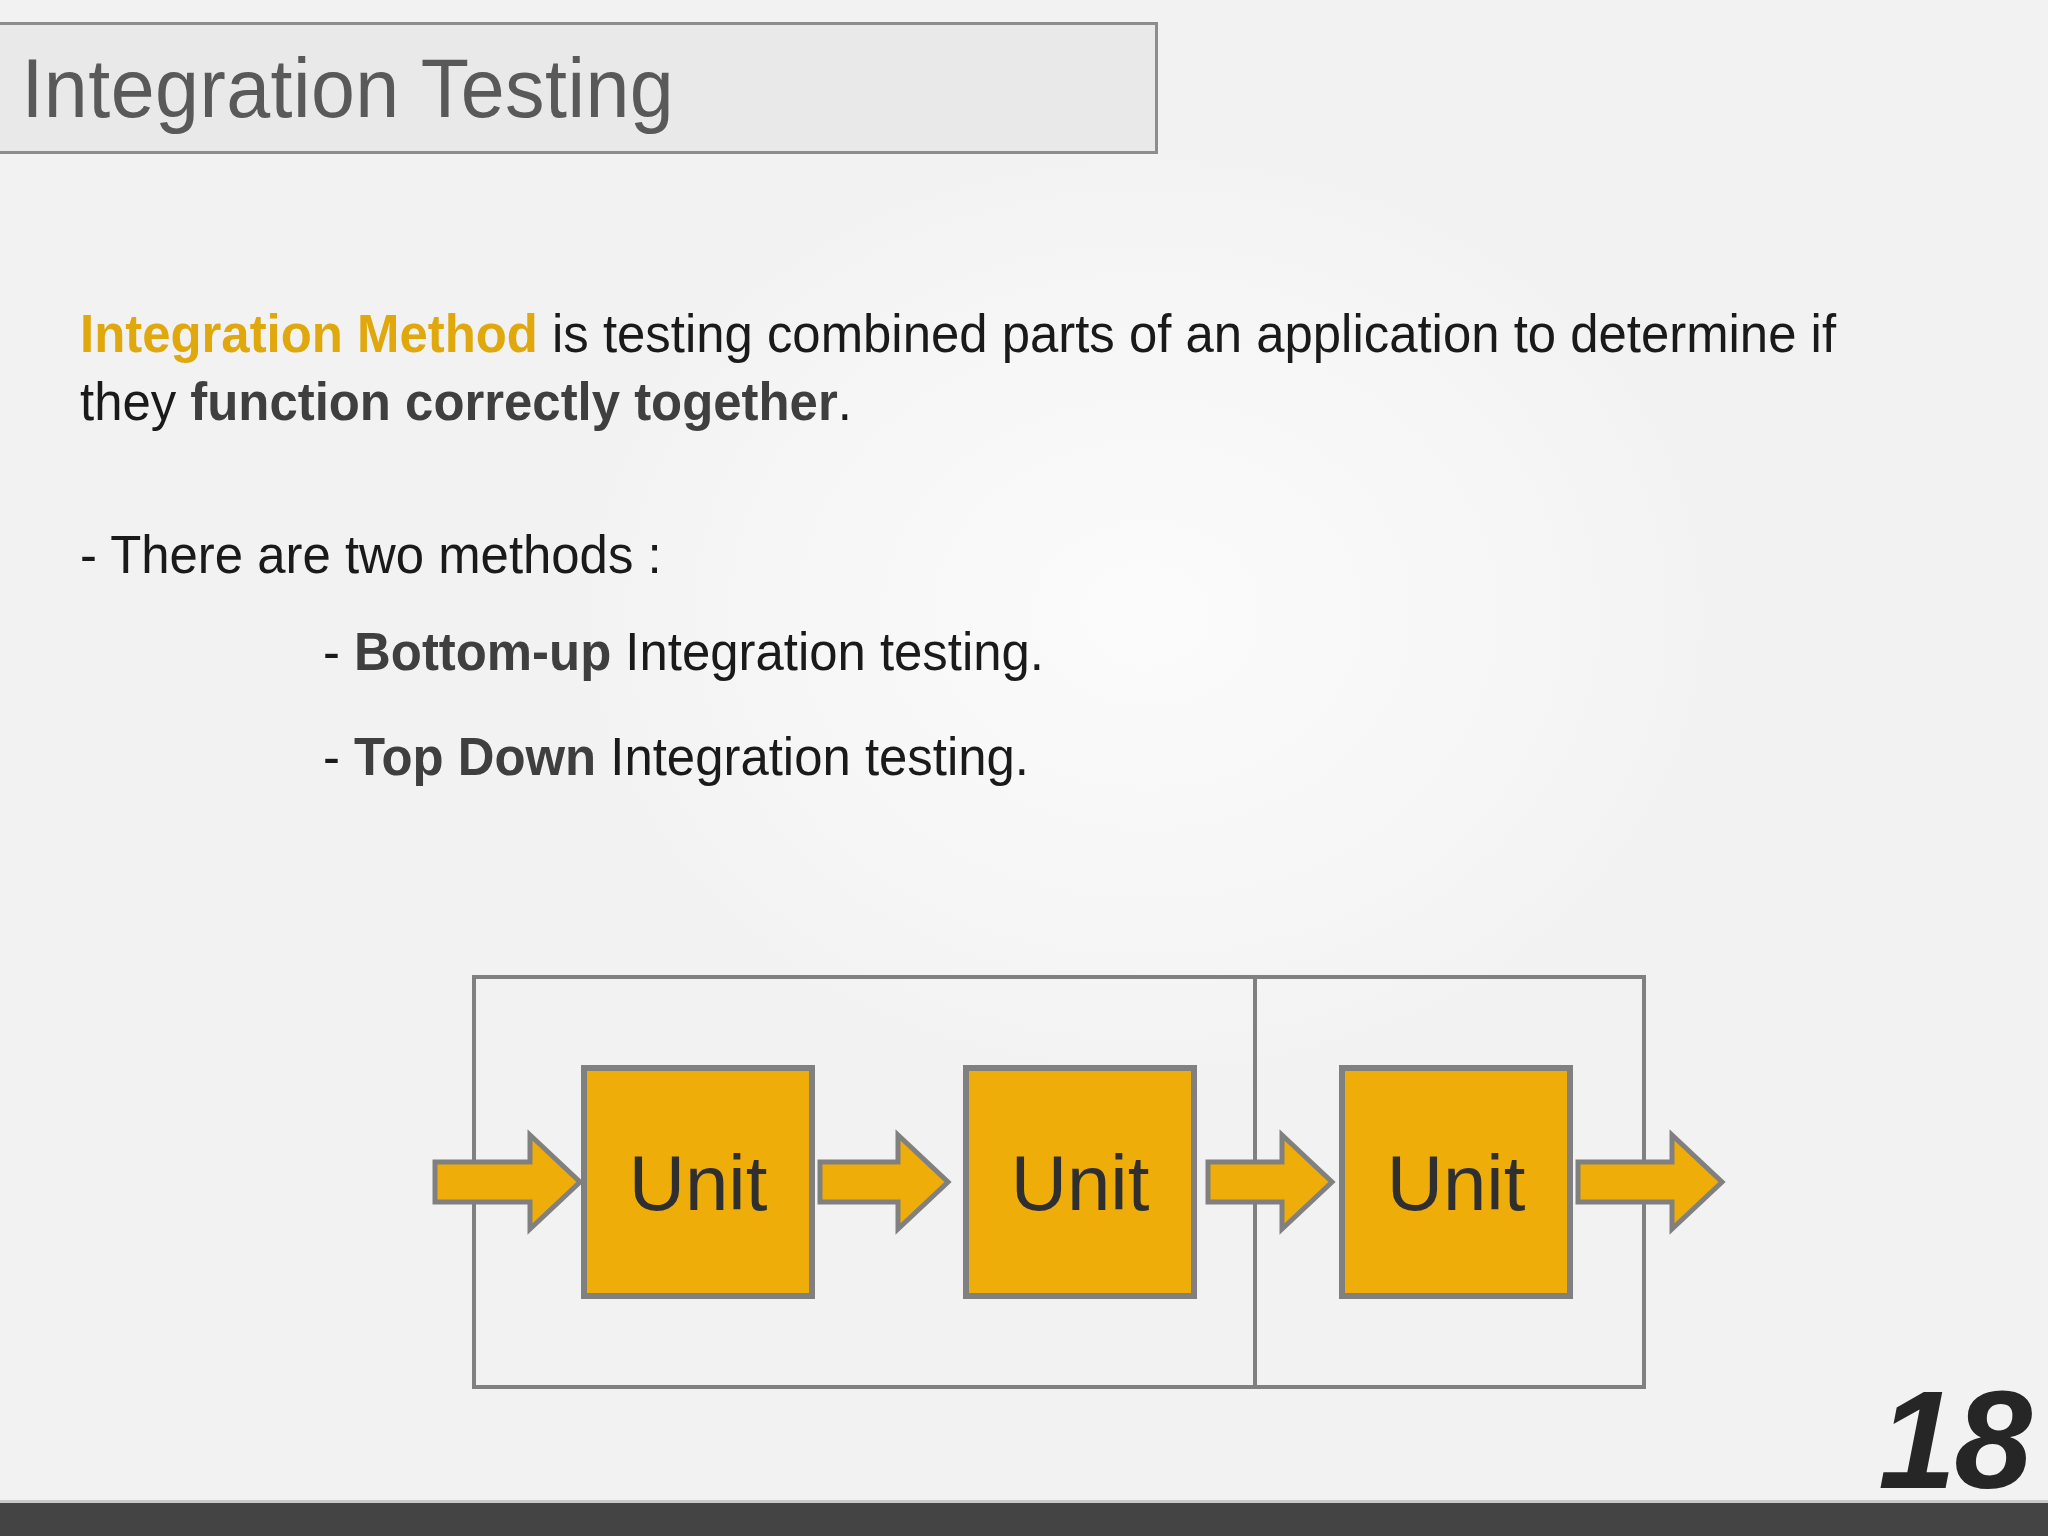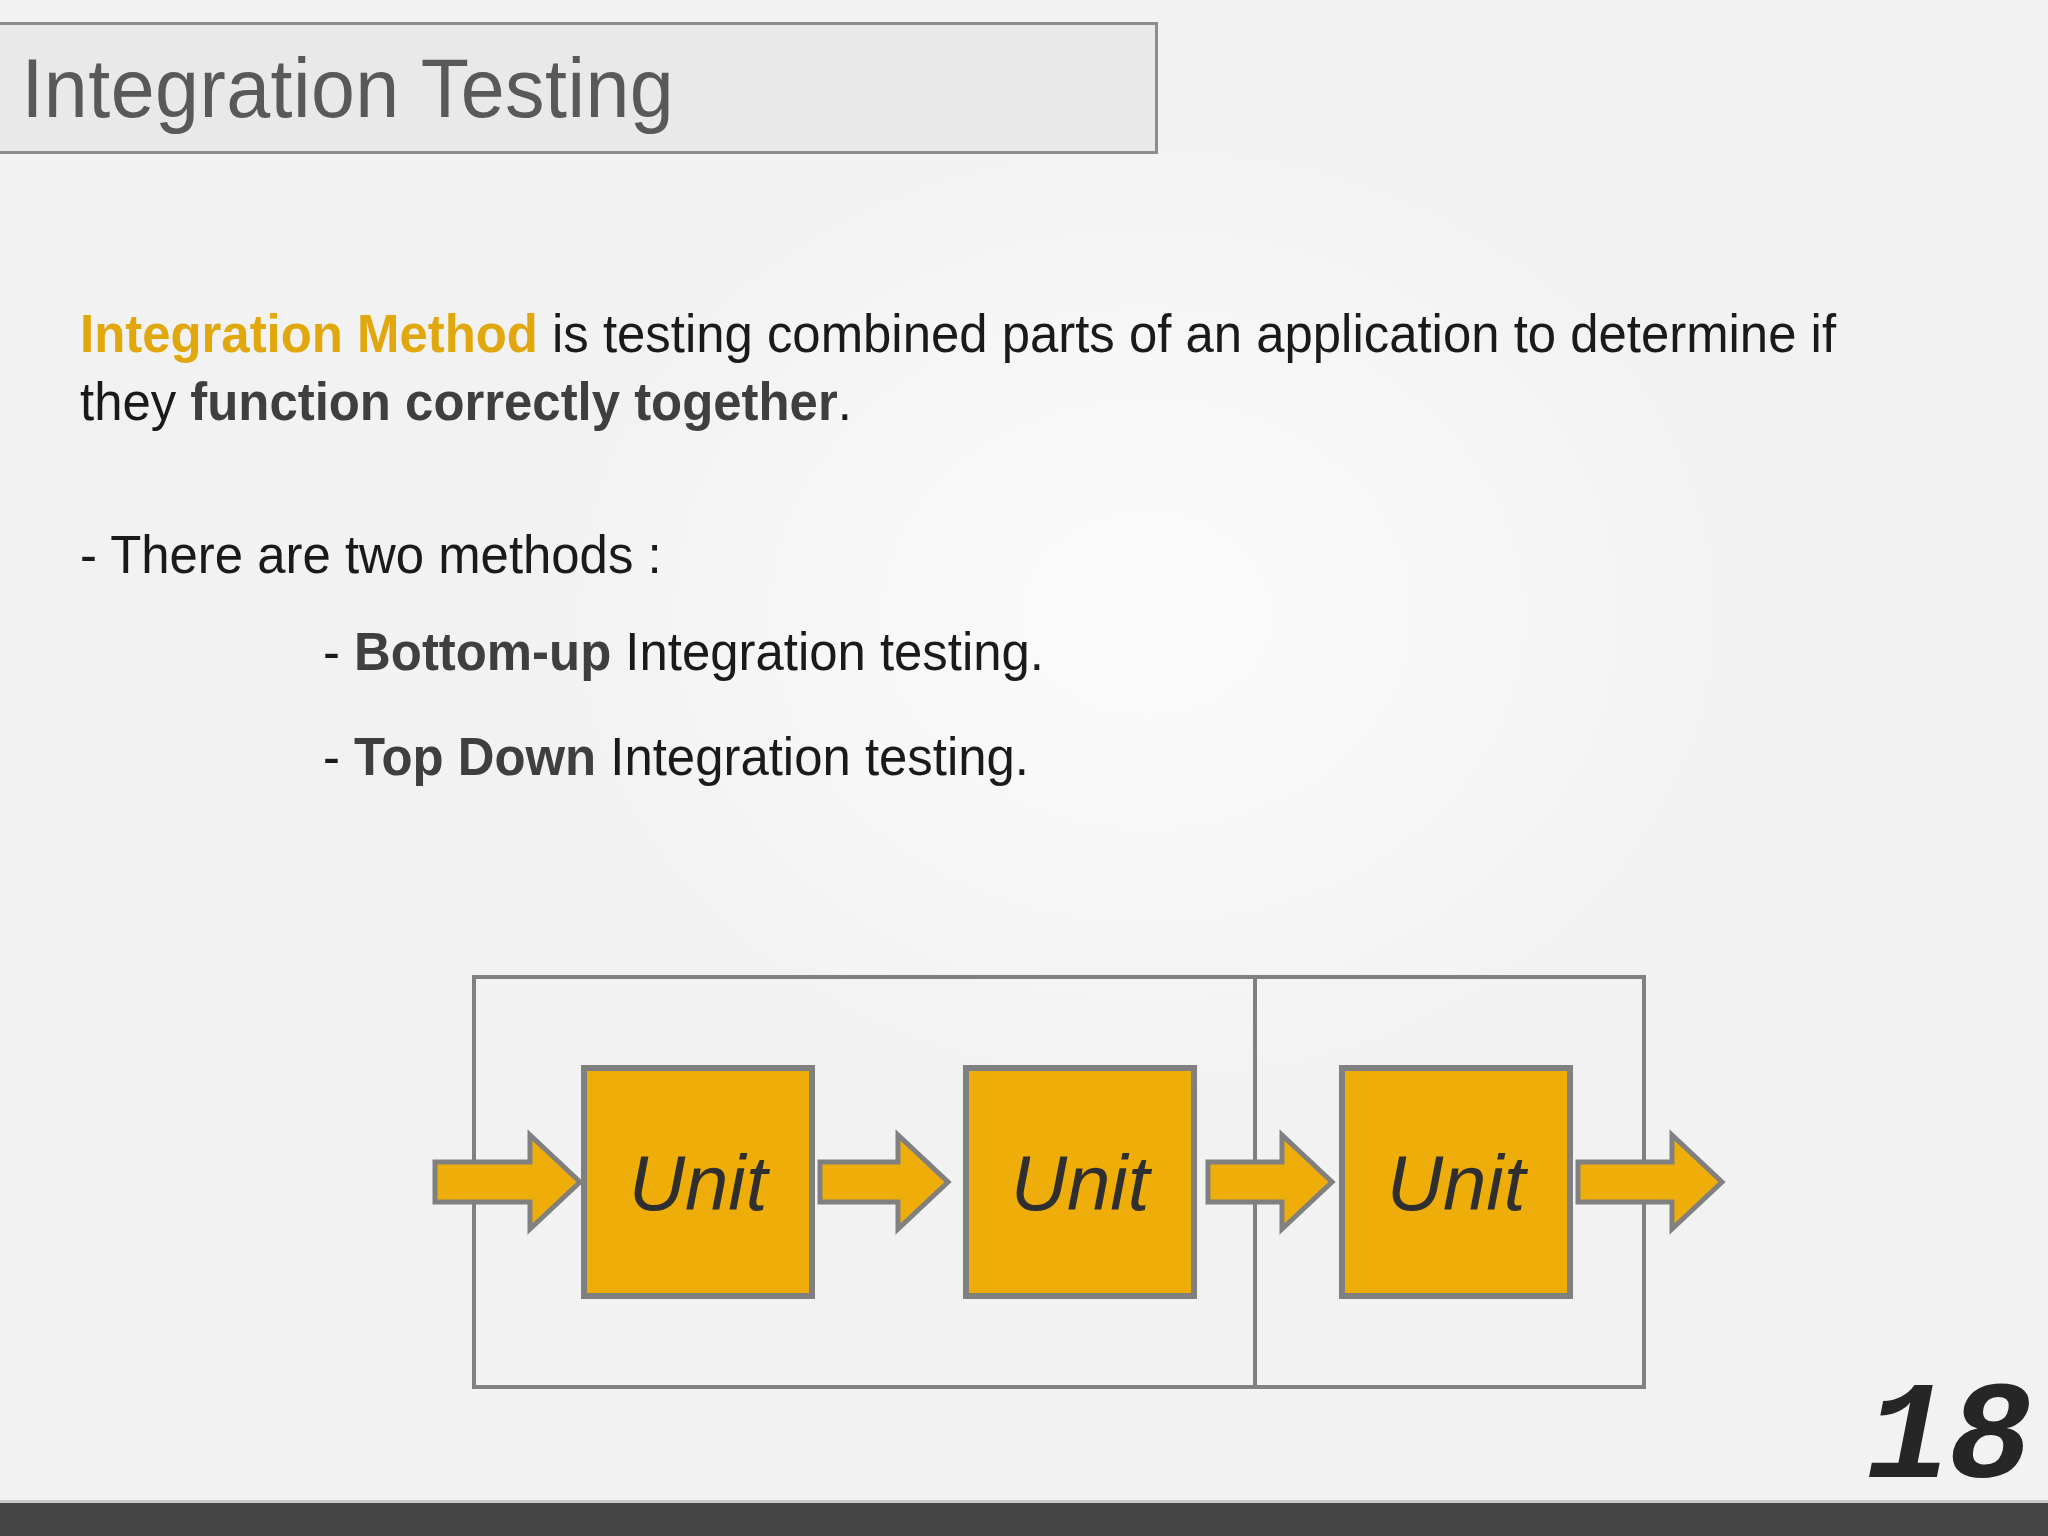--- a/index.html
+++ b/index.html
@@ -93,37 +93,36 @@
   }
 
   
   .diagram {
     position: absolute;
     left: 0;
     top: 0;
     width: 2048px;
     height: 1536px;
     pointer-events: none;
-    font-style: italic;
   }
   .diagram svg {
     display: block;
   }
   .unit-label {
     font-family: "Liberation Sans", sans-serif;
     font-size: 78px;
     fill: #2f2f2f;
   }
 
   
   .page-number {
     position: absolute;
     right: 18px;
     bottom: 26px;
-    font-family: Liberation Mono, monospace;
+    font-family: Liberation Sans, sans-serif;
     font-style: italic;
     font-weight: bold;
     font-size: 140px;
     line-height: 1;
     color: #262626;
     letter-spacing: -2px;
   }
   .footer-bar {
     position: absolute;
     left: 0;

